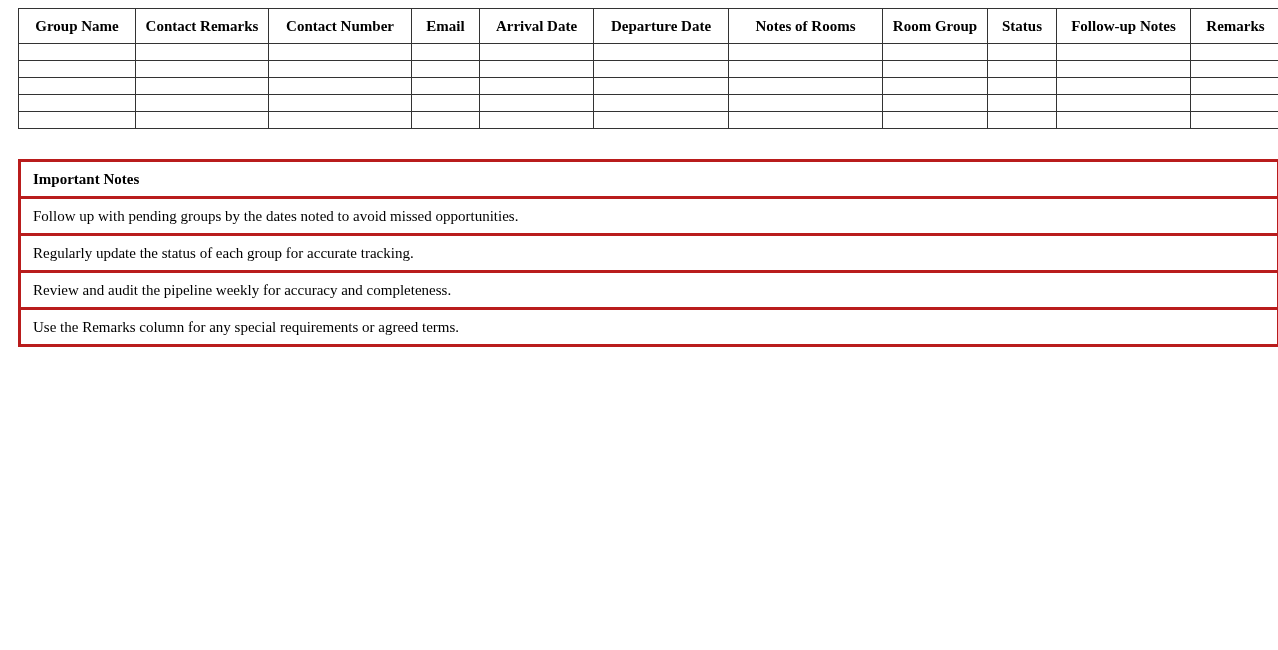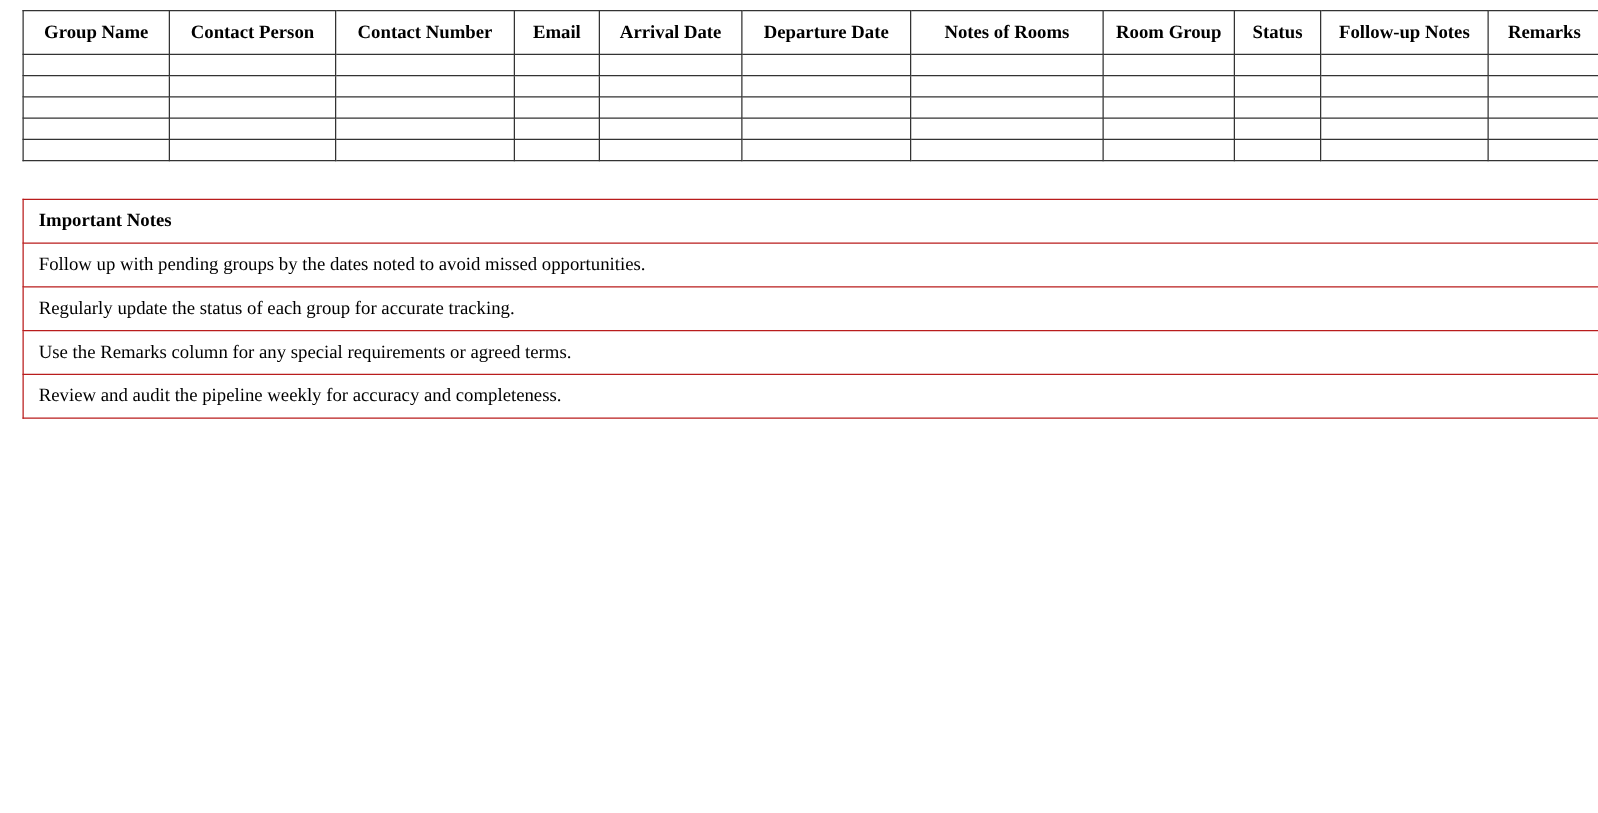--- a/index.html
+++ b/index.html
@@ -40,21 +40,21 @@
     .pipeline td {
       height: 16px;
     }
     .notes {
       position: absolute;
       left: 8px;
       top: 159px;
       width: 1262px;
     }
     .notes td {
-      border: 1px solid #b91c1c;
+      border: 3px solid #b91c1c;
       height: 34px;
       padding: 0 12px;
       font-size: 15px;
       text-align: left;
     }
     .notes .notes-title {
       font-weight: bold;
     }
   </style>
 </head>
@@ -70,21 +70,21 @@
     <col style="width:135px">
     <col style="width:154px">
     <col style="width:105px">
     <col style="width:69px">
     <col style="width:134px">
     <col style="width:90px">
   </colgroup>
   <thead>
     <tr>
       <th>Group Name</th>
-      <th>Contact Person</th>
+      <th>Contact Remarks</th>
       <th>Contact Number</th>
       <th>Email</th>
       <th>Arrival Date</th>
       <th>Departure Date</th>
       <th>Notes of Rooms</th>
       <th>Room Group</th>
       <th>Status</th>
       <th>Follow-up Notes</th>
       <th>Remarks</th>
     </tr>
@@ -163,19 +163,19 @@
     <tr>
       <td class="notes-title">Important Notes</td>
     </tr>
     <tr>
       <td>Follow up with pending groups by the dates noted to avoid missed opportunities.</td>
     </tr>
     <tr>
       <td>Regularly update the status of each group for accurate tracking.</td>
     </tr>
     <tr>
-      <td>Use the Remarks column for any special requirements or agreed terms.</td>
+      <td>Review and audit the pipeline weekly for accuracy and completeness.</td>
     </tr>
     <tr>
-      <td>Review and audit the pipeline weekly for accuracy and completeness.</td>
+      <td>Use the Remarks column for any special requirements or agreed terms.</td>
     </tr>
   </tbody>
 </table>
 
 </body></html>

